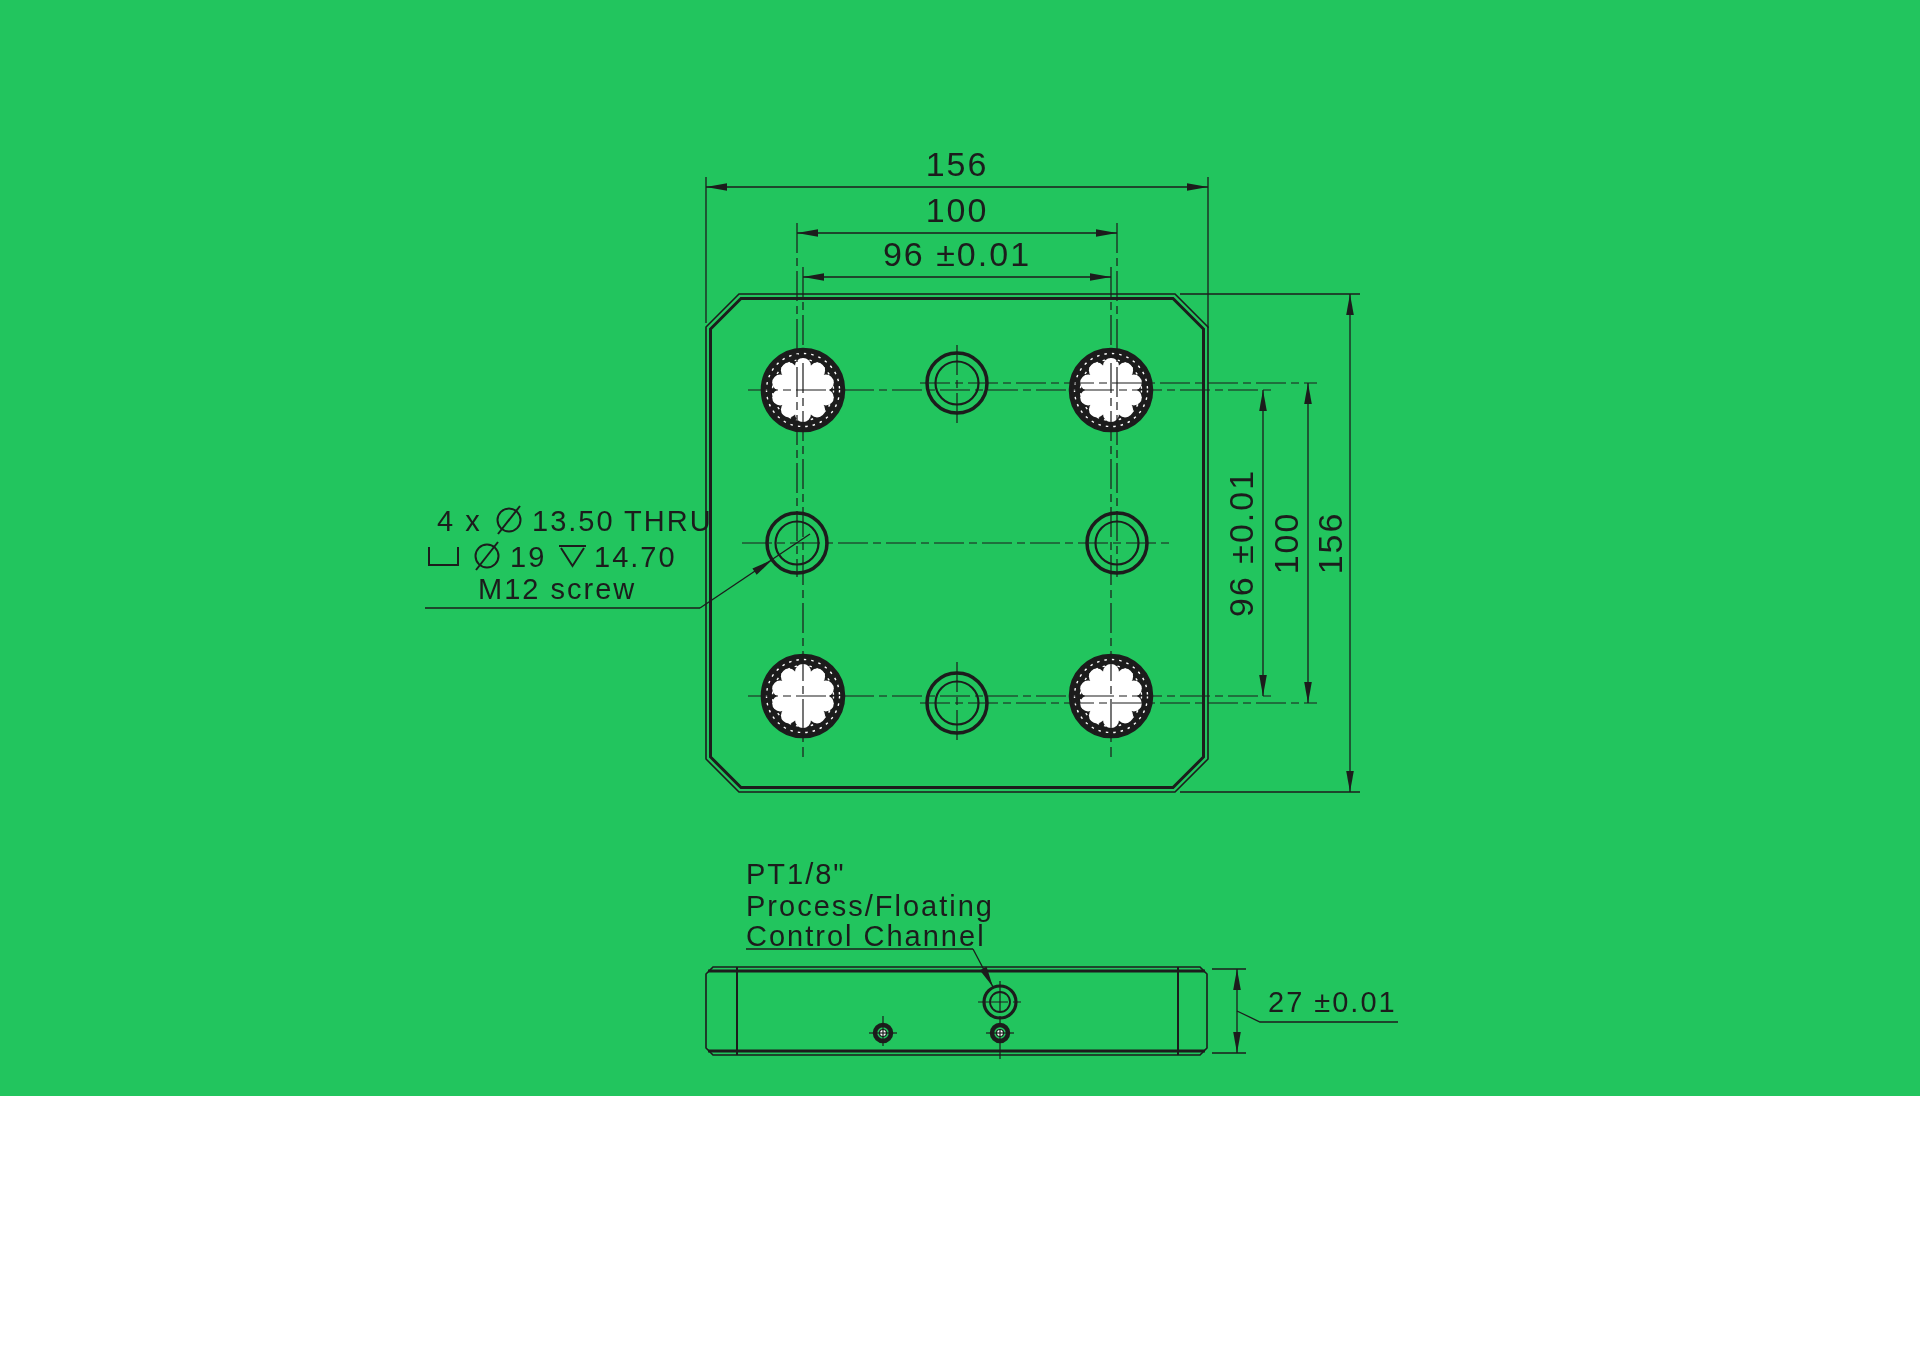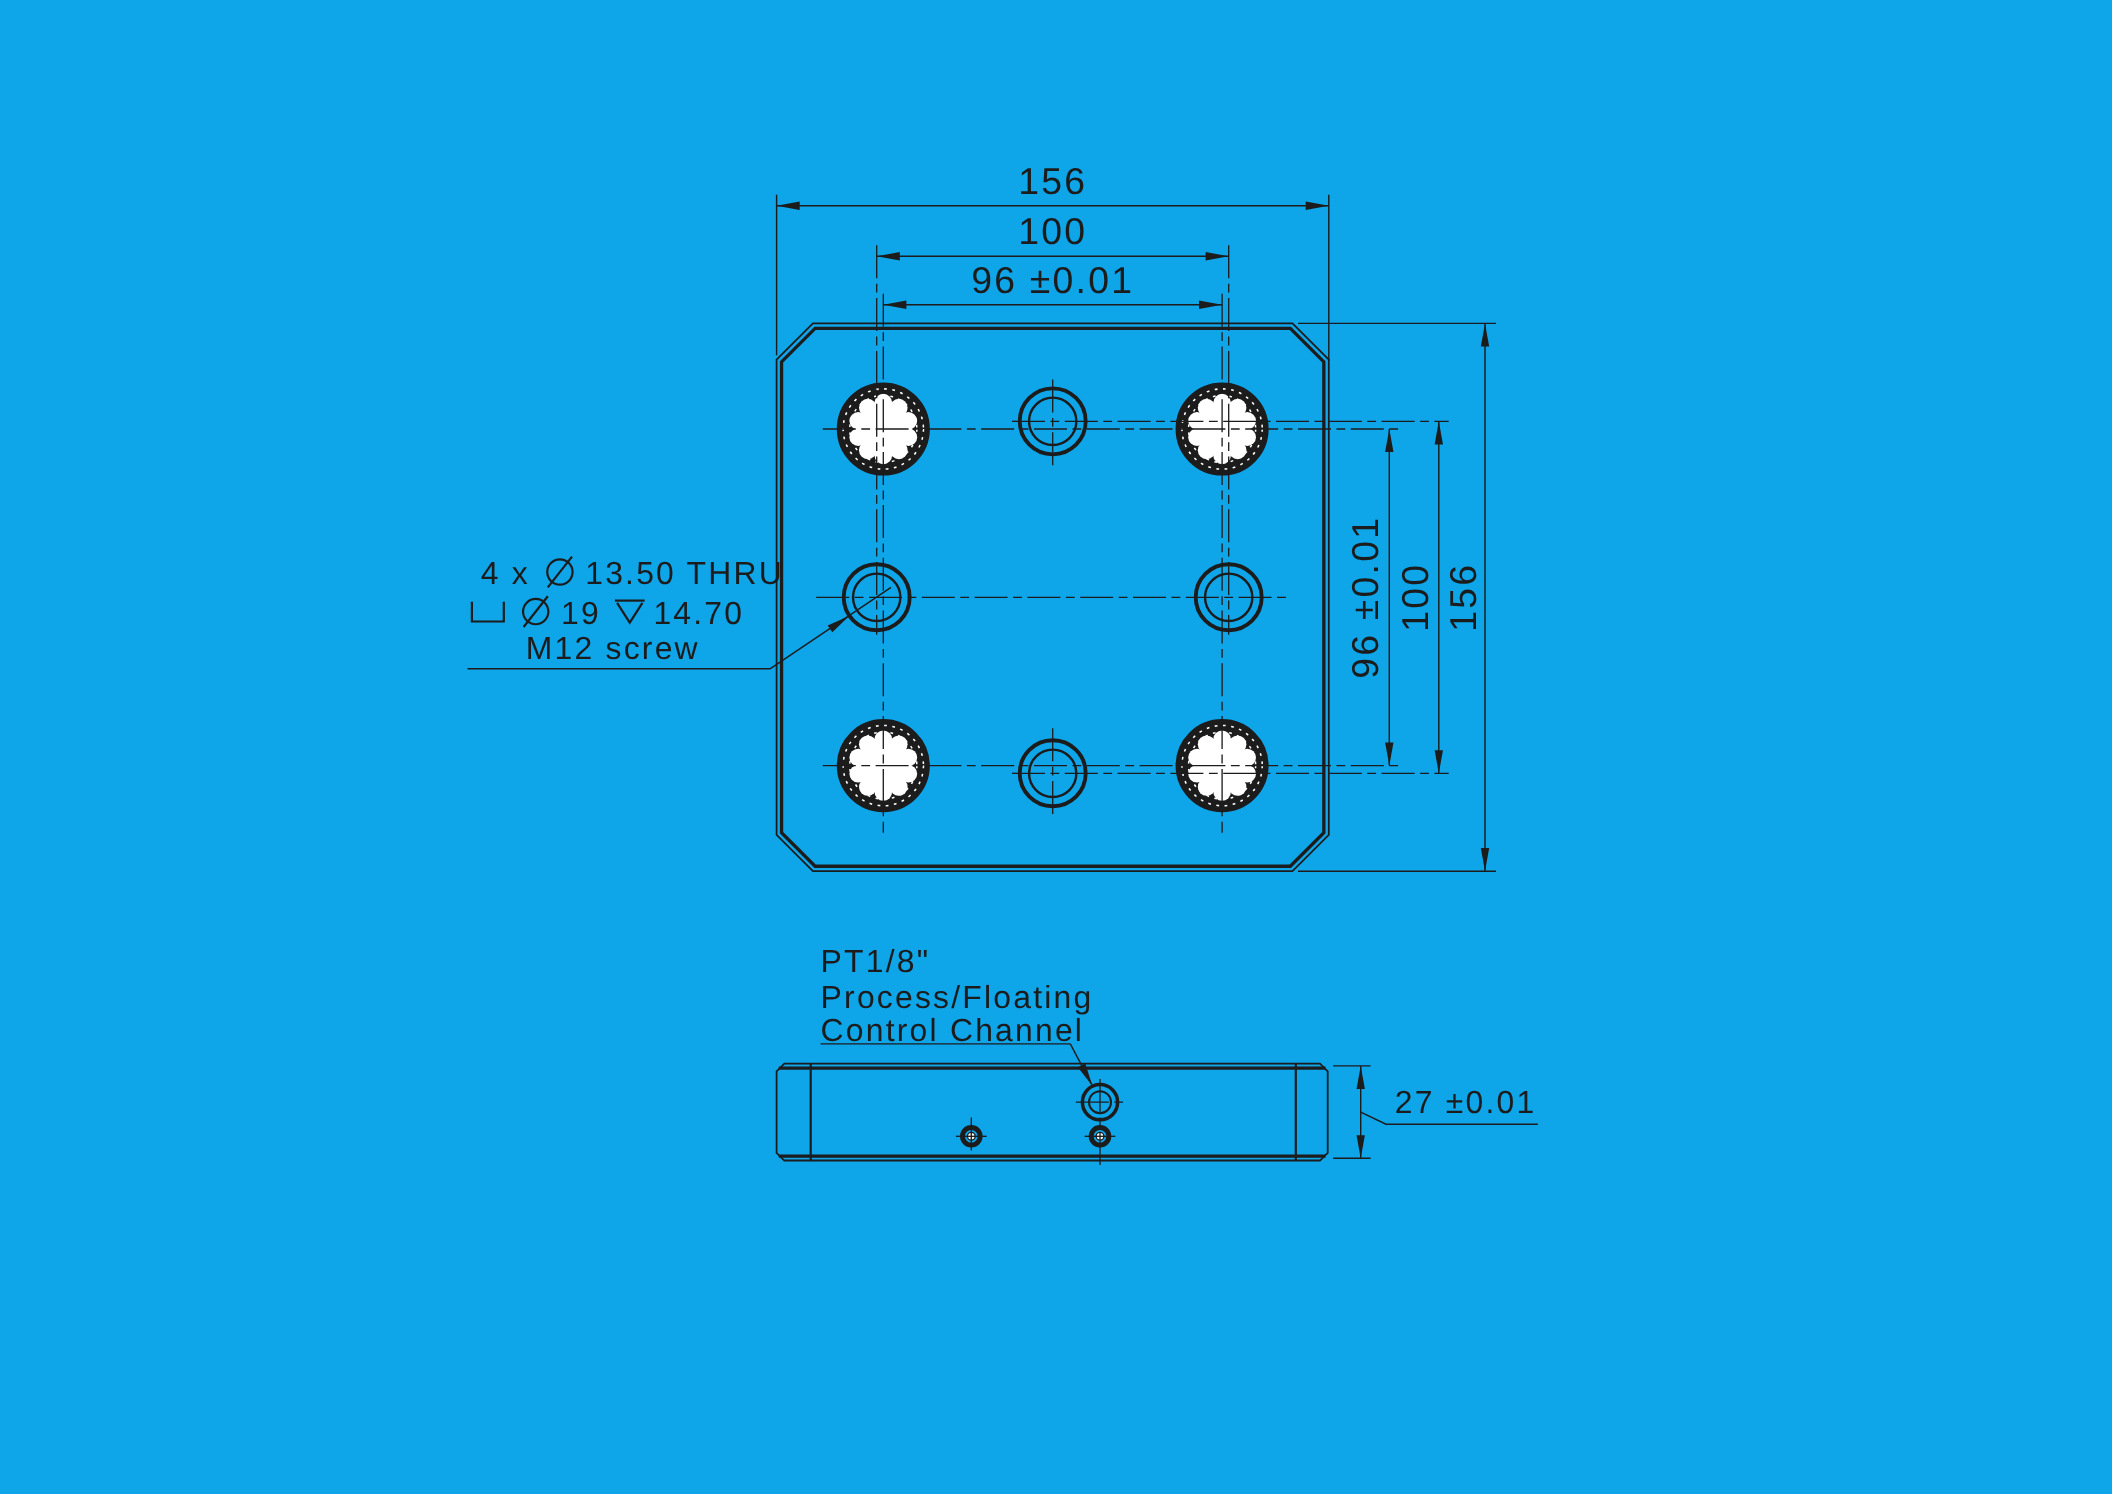--- a/index.html
+++ b/index.html
@@ -1,16 +1,16 @@
 <!DOCTYPE html>
 <html><head>
 <meta charset="utf-8">
 <style>
   html,body{margin:0;padding:0;background:#ffffff;}
-  .stage{position:relative;width:1920px;height:1358px;background:#0ea5e9;overflow:hidden;}
+  .stage{position:relative;width:1920px;height:1096px;background:#22c55e;overflow:hidden;}
   svg{position:absolute;left:0;top:0;}
   text{font-family:"Liberation Sans","DejaVu Sans",sans-serif;fill:#1c1c1c;}
   .dimtxt{font-size:34px;letter-spacing:2px;}
   .notetxt{font-size:29px;letter-spacing:2px;}
   .thin{stroke:#1c1c1c;stroke-width:1.3;fill:none;}
   .cline{stroke:#1c1c1c;stroke-width:1.2;fill:none;stroke-dasharray:30 5 8 5;}
   .outline-thin{stroke:#1c1c1c;stroke-width:1.6;fill:none;}
   .outline-thick{stroke:#1c1c1c;stroke-width:3;fill:none;}
   .arr{fill:#1c1c1c;}
 </style>

